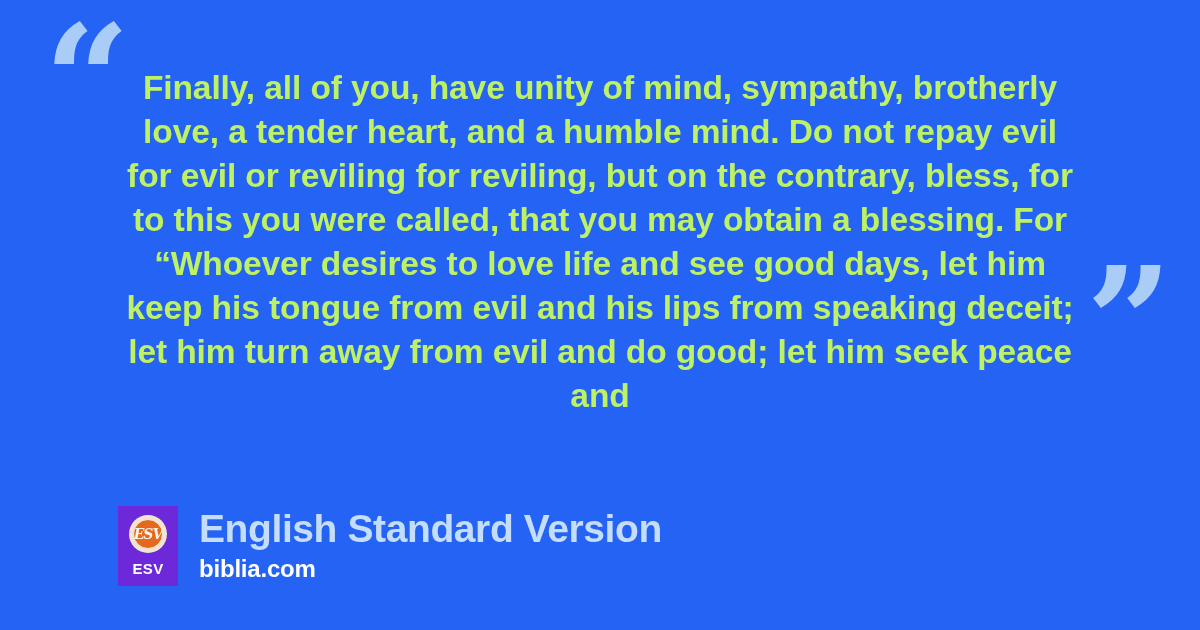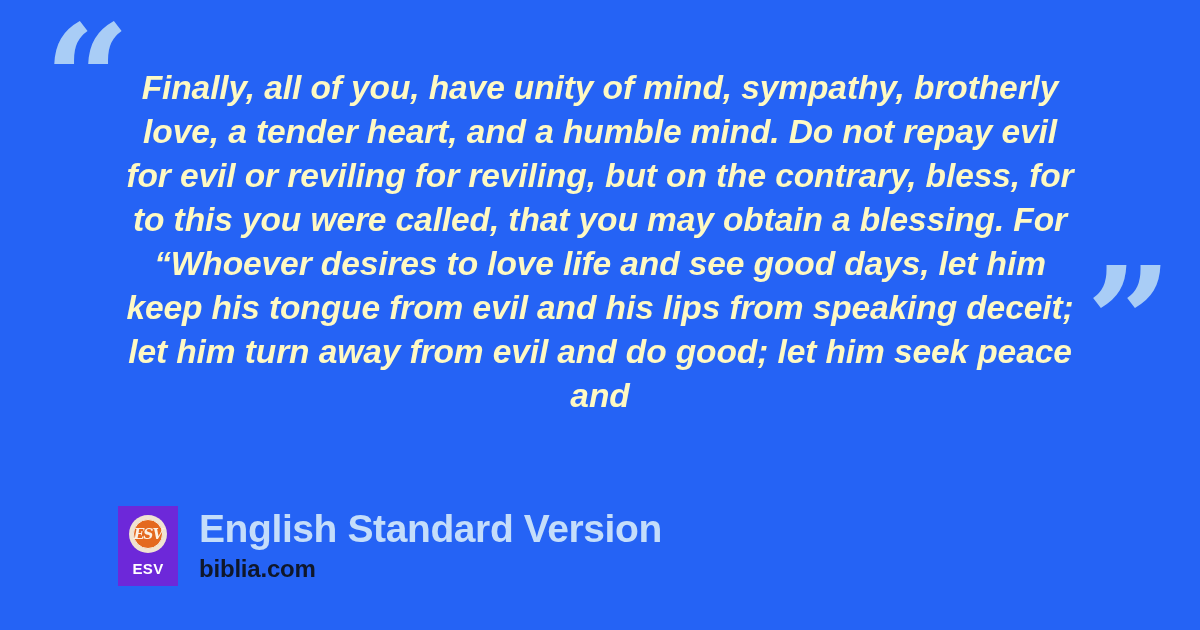--- a/index.html
+++ b/index.html
@@ -45,27 +45,26 @@
     letter-spacing: -2px;
   }
 
   
   #quote-text {
     position: absolute;
     left: 100px;
     top: 66px;
     width: 1000px;
     text-align: center;
-    color: #fef9c3;
+    color: #bef264;
     font-size: 33.5px;
     font-weight: bold;
     line-height: 44px;
     letter-spacing: -0.1px;
     white-space: pre-line;
-    font-style: italic;
   }
 
   
   #footer {
     position: absolute;
     left: 118px;
     top: 506px;
     display: flex;
     flex-direction: row;
     align-items: flex-start;
@@ -129,21 +128,21 @@
     justify-content: space-between;
   }
   #version-name {
     color: #c4ddfa;
     font-size: 39px;
     font-weight: bold;
     line-height: 46px;
     letter-spacing: -0.4px;
   }
   #site-url {
-    color: #0f172a;
+    color: #ffffff;
     font-size: 24px;
     font-weight: bold;
     line-height: 30px;
     margin-top: 2px;
     letter-spacing: -0.2px;
   }
 </style>
 </head>
 <body>
 

